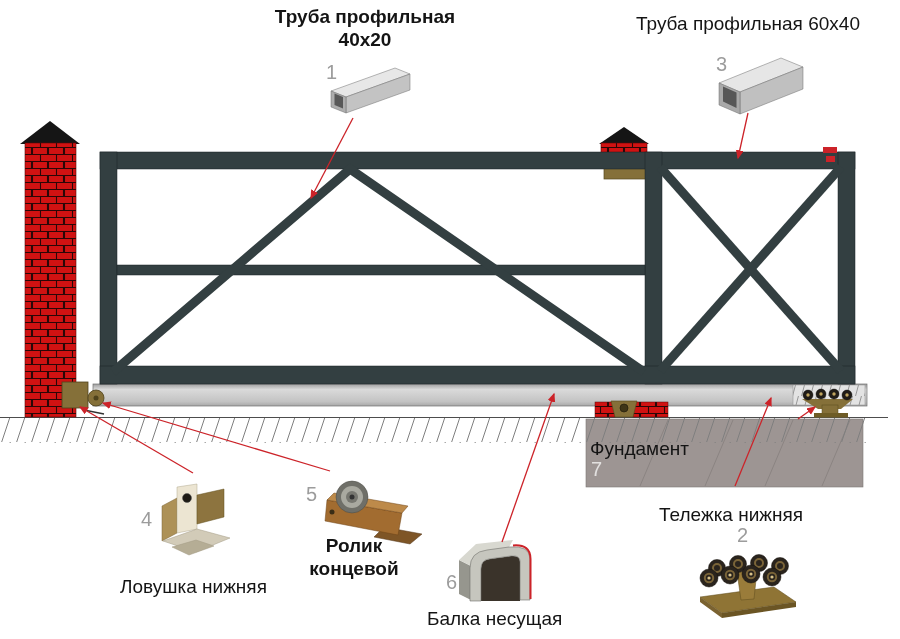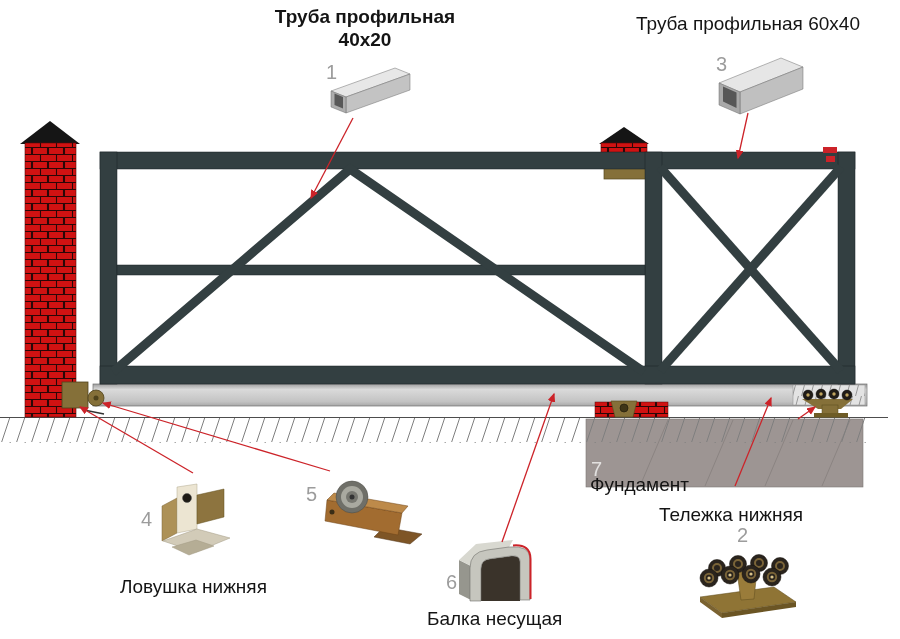--- a/index.html
+++ b/index.html
@@ -201,27 +201,31 @@
 
   <div class="lbl lbl2" style="left:252px;top:5px;width:226px;">
     <span>Труба профильная</span>
     <span>40x20</span>
   </div>
   <div class="num" style="left:326px;top:62px;">1</div>
 
   <div class="lbl" style="left:636px;top:12px;">Труба профильная 60x40</div>
   <div class="num" style="left:716px;top:54px;">3</div>
 
-  <div class="lbl" style="left:590px;top:437px;margin-top:36px;">Фундамент</div>
+  <div class="lbl" style="left:590px;top:437px;">Фундамент</div>
   <div class="num num-light" style="left:591px;top:459px;">7</div>
 
   <div class="lbl" style="left:659px;top:503px;">Тележка нижняя</div>
   <div class="num" style="left:737px;top:525px;">2</div>
 
   <div class="lbl" style="left:120px;top:575px;">Ловушка нижняя</div>
   <div class="num" style="left:141px;top:509px;">4</div>
 
+  <div class="lbl lbl2" style="left:298px;top:534px;width:112px;">
+    <span>Ролик</span>
+    <span>концевой</span>
+  </div>
   <div class="num" style="left:306px;top:484px;">5</div>
 
   <div class="lbl" style="left:427px;top:607px;">Балка несущая</div>
   <div class="num" style="left:446px;top:572px;">6</div>
 
 </div>
 
 </body></html>

